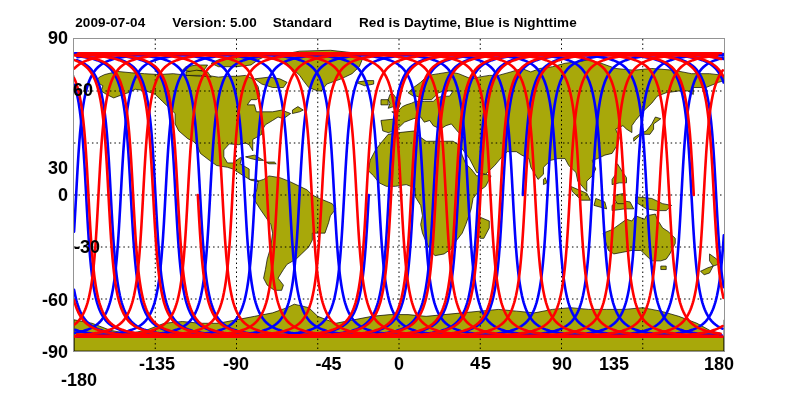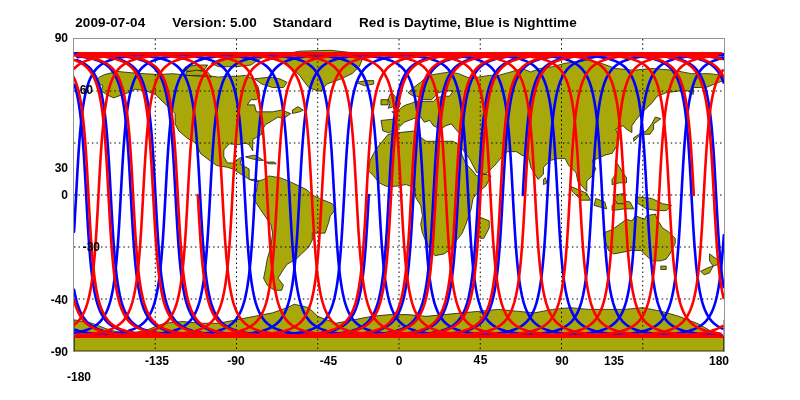--- a/index.html
+++ b/index.html
@@ -24,21 +24,21 @@
   
   #plot-frame{
     position:absolute;left:73px;top:38px;width:652px;height:314px;
     background:#ffffff;border:1px solid #949494;box-sizing:border-box;
   }
   #plot-clip{position:absolute;left:0;top:0;width:100%;height:100%;overflow:hidden;}
   #plot-clip svg{display:block;width:100%;height:100%;}
 
   
   .tick{
-    position:absolute;font-size:12px;font-weight:bold;color:#000000;
+    position:absolute;font-size:18px;font-weight:bold;color:#000000;
     white-space:nowrap;
   }
   .ytick{right:731px;text-align:right;transform:translateY(-50%);}
   .xtick{top:354px;transform:translateX(-50%);}
 
   .ylabels-wrap,.xlabels-wrap{position:absolute;left:0;top:0;width:800px;height:400px;}
   .ytick{left:0;width:68px;right:auto;}
 </style>
 </head>
 <body>
@@ -200,21 +200,21 @@
             <path d="M641.79 157.00 L641.58 153.26 L641.38 149.53 L641.18 145.80 L640.98 142.08 L640.77 138.37 L640.56 134.68 L640.35 131.00 L640.13 127.33 L639.91 123.69 L639.69 120.07 L639.46 116.47 L639.22 112.90 L638.98 109.37 L638.72 105.86 L638.46 102.39 L638.19 98.96 L637.91 95.57 L637.62 92.22 L637.31 88.91 L636.99 85.65 L636.66 82.44 L636.31 79.28 L635.94 76.18 L635.55 73.13 L635.14 70.13 L634.71 67.20 L634.25 64.33 L633.76 61.52 L633.24 58.77 L632.68 56.10 L632.09 53.49 L631.46 50.96 L630.78 48.49 L630.04 46.10 L629.25 43.79 L628.39 41.56 L627.46 39.40 L626.45 37.33 L625.34 35.33 L624.12 33.42 L622.78 31.60 L621.30 29.86 L619.66 28.21 L617.83 26.64 L615.77 25.17 L613.46 23.78 L610.83 22.49 L607.82 21.29 L604.37 20.18 L600.36 19.17 L595.68 18.25 L590.17 17.42 L583.62 16.69 L575.79 16.06 L566.40 15.53 L555.14 15.09 L541.75 14.74 L526.15 14.50 L508.64 14.35 L489.99 14.30 L471.33 14.35 L453.82 14.50 L438.22 14.74 L424.83 15.09 L413.57 15.53 L404.18 16.06 L396.36 16.69 L389.81 17.42 L384.29 18.25 L379.61 19.17 L375.61 20.18 L372.15 21.29 L369.15 22.49 L366.52 23.78 L364.20 25.17 L362.14 26.64 L360.31 28.21 L358.67 29.86 L357.19 31.60 L355.85 33.42 L354.64 35.33 L353.53 37.33 L352.51 39.40 L351.58 41.56 L350.73 43.79 L349.93 46.10 L349.20 48.49 L348.52 50.96 L347.88 53.49 L347.29 56.10 L346.73 58.77 L346.22 61.52 L345.73 64.33 L345.27 67.20 L344.83 70.13 L344.42 73.13 L344.03 76.18 L343.67 79.28 L343.31 82.44 L342.98 85.65 L342.66 88.91 L342.36 92.22 L342.06 95.57 L341.78 98.96 L341.51 102.39 L341.25 105.86 L341.00 109.37 L340.75 112.90 L340.52 116.47 L340.29 120.07 L340.06 123.69 L339.84 127.33 L339.62 131.00 L339.41 134.68 L339.20 138.37 L339.00 142.08 L338.79 145.80 L338.59 149.53 L338.39 153.26 L338.19 157.00 L337.99 160.74 L337.79 164.47 L337.58 168.20 L337.38 171.92 L337.17 175.63 L336.97 179.32 L336.75 183.00 L336.54 186.67 L336.32 190.31 L336.09 193.93 L335.86 197.53 L335.62 201.10 L335.38 204.63 L335.13 208.14 L334.87 211.61 L334.60 215.04 L334.31 218.43 L334.02 221.78 L333.72 225.09 L333.40 228.35 L333.06 231.56 L332.71 234.72 L332.34 237.82 L331.95 240.87 L331.54 243.87 L331.11 246.80 L330.65 249.67 L330.16 252.48 L329.64 255.23 L329.09 257.90 L328.50 260.51 L327.86 263.04 L327.18 265.51 L326.44 267.90 L325.65 270.21 L324.79 272.44 L323.86 274.60 L322.85 276.67 L321.74 278.67 L320.52 280.58 L319.19 282.40 L317.71 284.14 L316.07 285.79 L314.23 287.36 L312.18 288.83 L309.86 290.22 L307.23 291.51 L304.23 292.71 L300.77 293.82 L296.76 294.83 L292.08 295.75 L286.57 296.58 L280.02 297.31 L272.20 297.94 L262.81 298.47 L251.54 298.91 L238.15 299.26 L222.56 299.50 L205.05 299.65 L186.39 299.70 L167.74 299.65 L150.22 299.50 L134.63 299.26 L121.24 298.91 L109.97 298.47 L100.58 297.94 L92.76 297.31 L86.21 296.58 L80.70 295.75 L76.02 294.83 L72.01 293.82 L68.55 292.71 L65.55 291.51 L62.92 290.22 L60.60 288.83 L58.55 287.36 L56.72 285.79 L55.07 284.14 L53.59 282.40 L52.26 280.58 L51.04 278.67 L49.93 276.67 L48.92 274.60 L47.99 272.44 L47.13 270.21 L46.34 267.90 L45.60 265.51 L44.92 263.04 L44.29 260.51 L43.69 257.90 L43.14 255.23 L42.62 252.48 L42.13 249.67 L41.67 246.80 L41.24 243.87 L40.83 240.87 L40.44 237.82 L40.07 234.72 L39.72 231.56 L39.38 228.35 L39.07 225.09 L38.76 221.78 L38.47 218.43 L38.19 215.04 L37.92 211.61 L37.65 208.14 L37.40 204.63 L37.16 201.10 L36.92 197.53 L36.69 193.93 L36.46 190.31 L36.24 186.67 L36.03 183.00 L35.82 179.32 L35.61 175.63 L35.40 171.92 L35.20 168.20 L34.99 164.47 L34.79 160.74 L34.59 157.00 " fill="none" stroke="#ff0000" stroke-width="2.6" stroke-linecap="round" stroke-linejoin="round"></path>
             <path d="M34.59 157.00 L34.39 153.26 L34.19 149.53 L33.99 145.80 L33.78 142.08 L33.58 138.37 L33.37 134.68 L33.16 131.00 L32.94 127.33 L32.72 123.69 L32.50 120.07 L32.26 116.47 L32.03 112.90 L31.78 109.37 L31.53 105.86 L31.27 102.39 L31.00 98.96 L30.72 95.57 L30.42 92.22 L30.12 88.91 L29.80 85.65 L29.47 82.44 L29.12 79.28 L28.75 76.18 L28.36 73.13 L27.95 70.13 L27.51 67.20 L27.05 64.33 L26.57 61.52 L26.05 58.77 L25.49 56.10 L24.90 53.49 L24.26 50.96 L23.58 48.49 L22.85 46.10 L22.06 43.79 L21.20 41.56 L20.27 39.40 L19.25 37.33 L18.14 35.33 L16.93 33.42 L15.59 31.60 L14.11 29.86 L12.47 28.21 L10.64 26.64 L8.58 25.17 L6.26 23.78 L3.63 22.49 L0.63 21.29 M649.17 20.18 L645.17 19.17 L640.49 18.25 L634.97 17.42 L628.42 16.69 L620.60 16.06 L611.21 15.53 L599.95 15.09 L586.56 14.74 L570.96 14.50 L553.45 14.35 L534.79 14.30 L516.14 14.35 L498.63 14.50 L483.03 14.74 L469.64 15.09 L458.38 15.53 L448.99 16.06 L441.16 16.69 L434.62 17.42 L429.10 18.25 L424.42 19.17 L420.41 20.18 L416.96 21.29 L413.95 22.49 L411.32 23.78 L409.01 25.17 L406.95 26.64 L405.12 28.21 L403.48 29.86 L402.00 31.60 L400.66 33.42 L399.44 35.33 L398.34 37.33 L397.32 39.40 L396.39 41.56 L395.53 43.79 L394.74 46.10 L394.01 48.49 L393.32 50.96 L392.69 53.49 L392.10 56.10 L391.54 58.77 L391.02 61.52 L390.53 64.33 L390.07 67.20 L389.64 70.13 L389.23 73.13 L388.84 76.18 L388.47 79.28 L388.12 82.44 L387.79 85.65 L387.47 88.91 L387.16 92.22 L386.87 95.57 L386.59 98.96 L386.32 102.39 L386.06 105.86 L385.81 109.37 L385.56 112.90 L385.32 116.47 L385.09 120.07 L384.87 123.69 L384.65 127.33 L384.43 131.00 L384.22 134.68 L384.01 138.37 L383.80 142.08 L383.60 145.80 L383.40 149.53 L383.20 153.26 L383.00 157.00 L382.79 160.74 L382.59 164.47 L382.39 168.20 L382.19 171.92 L381.98 175.63 L381.77 179.32 L381.56 183.00 L381.34 186.67 L381.12 190.31 L380.90 193.93 L380.67 197.53 L380.43 201.10 L380.19 204.63 L379.93 208.14 L379.67 211.61 L379.40 215.04 L379.12 218.43 L378.83 221.78 L378.52 225.09 L378.20 228.35 L377.87 231.56 L377.52 234.72 L377.15 237.82 L376.76 240.87 L376.35 243.87 L375.92 246.80 L375.46 249.67 L374.97 252.48 L374.45 255.23 L373.90 257.90 L373.30 260.51 L372.67 263.04 L371.99 265.51 L371.25 267.90 L370.46 270.21 L369.60 272.44 L368.67 274.60 L367.66 276.67 L366.55 278.67 L365.33 280.58 L363.99 282.40 L362.51 284.14 L360.87 285.79 L359.04 287.36 L356.99 288.83 L354.67 290.22 L352.04 291.51 L349.03 292.71 L345.58 293.82 L341.57 294.83 L336.89 295.75 L331.38 296.58 L324.83 297.31 L317.00 297.94 L307.61 298.47 L296.35 298.91 L282.96 299.26 L267.36 299.50 L249.85 299.65 L231.20 299.70 L212.54 299.65 L195.03 299.50 L179.44 299.26 L166.04 298.91 L154.78 298.47 L145.39 297.94 L137.57 297.31 L131.02 296.58 L125.50 295.75 L120.82 294.83 L116.82 293.82 L113.36 292.71 L110.36 291.51 L107.73 290.22 L105.41 288.83 L103.36 287.36 L101.52 285.79 L99.88 284.14 L98.40 282.40 L97.06 280.58 L95.85 278.67 L94.74 276.67 L93.72 274.60 L92.79 272.44 L91.94 270.21 L91.14 267.90 L90.41 265.51 L89.73 263.04 L89.09 260.51 L88.50 257.90 L87.95 255.23 L87.43 252.48 L86.94 249.67 L86.48 246.80 L86.04 243.87 L85.63 240.87 L85.24 237.82 L84.88 234.72 L84.53 231.56 L84.19 228.35 L83.87 225.09 L83.57 221.78 L83.27 218.43 L82.99 215.04 L82.72 211.61 L82.46 208.14 L82.21 204.63 L81.96 201.10 L81.73 197.53 L81.50 193.93 L81.27 190.31 L81.05 186.67 L80.83 183.00 L80.62 179.32 L80.41 175.63 L80.21 171.92 L80.00 168.20 L79.80 164.47 L79.60 160.74 L79.40 157.00 " fill="none" stroke="#ff0000" stroke-width="2.6" stroke-linecap="round" stroke-linejoin="round"></path>
             <path d="M79.40 157.00 L79.20 153.26 L79.00 149.53 L78.79 145.80 L78.59 142.08 L78.38 138.37 L78.18 134.68 L77.96 131.00 L77.75 127.33 L77.53 123.69 L77.30 120.07 L77.07 116.47 L76.83 112.90 L76.59 109.37 L76.34 105.86 L76.08 102.39 L75.81 98.96 L75.52 95.57 L75.23 92.22 L74.93 88.91 L74.61 85.65 L74.27 82.44 L73.92 79.28 L73.55 76.18 L73.16 73.13 L72.75 70.13 L72.32 67.20 L71.86 64.33 L71.37 61.52 L70.85 58.77 L70.30 56.10 L69.71 53.49 L69.07 50.96 L68.39 48.49 L67.66 46.10 L66.86 43.79 L66.00 41.56 L65.07 39.40 L64.06 37.33 L62.95 35.33 L61.73 33.42 L60.40 31.60 L58.92 29.86 L57.28 28.21 L55.44 26.64 L53.39 25.17 L51.07 23.78 L48.44 22.49 L45.44 21.29 L41.98 20.18 L37.98 19.17 L33.29 18.25 L27.78 17.42 L21.23 16.69 L13.41 16.06 L4.02 15.53 M644.75 15.09 L631.36 14.74 L615.77 14.50 L598.26 14.35 L579.60 14.30 L560.95 14.35 L543.43 14.50 L527.84 14.74 L514.45 15.09 L503.18 15.53 L493.79 16.06 L485.97 16.69 L479.42 17.42 L473.91 18.25 L469.23 19.17 L465.22 20.18 L461.76 21.29 L458.76 22.49 L456.13 23.78 L453.81 25.17 L451.76 26.64 L449.93 28.21 L448.28 29.86 L446.80 31.60 L445.47 33.42 L444.25 35.33 L443.14 37.33 L442.13 39.40 L441.20 41.56 L440.34 43.79 L439.55 46.10 L438.81 48.49 L438.13 50.96 L437.50 53.49 L436.90 56.10 L436.35 58.77 L435.83 61.52 L435.34 64.33 L434.88 67.20 L434.45 70.13 L434.04 73.13 L433.65 76.18 L433.28 79.28 L432.93 82.44 L432.59 85.65 L432.28 88.91 L431.97 92.22 L431.68 95.57 L431.40 98.96 L431.13 102.39 L430.86 105.86 L430.61 109.37 L430.37 112.90 L430.13 116.47 L429.90 120.07 L429.67 123.69 L429.45 127.33 L429.24 131.00 L429.03 134.68 L428.82 138.37 L428.61 142.08 L428.41 145.80 L428.20 149.53 L428.00 153.26 L427.80 157.00 L427.60 160.74 L427.40 164.47 L427.20 168.20 L426.99 171.92 L426.79 175.63 L426.58 179.32 L426.37 183.00 L426.15 186.67 L425.93 190.31 L425.71 193.93 L425.47 197.53 L425.24 201.10 L424.99 204.63 L424.74 208.14 L424.48 211.61 L424.21 215.04 L423.93 218.43 L423.64 221.78 L423.33 225.09 L423.01 228.35 L422.68 231.56 L422.33 234.72 L421.96 237.82 L421.57 240.87 L421.16 243.87 L420.72 246.80 L420.26 249.67 L419.78 252.48 L419.26 255.23 L418.70 257.90 L418.11 260.51 L417.47 263.04 L416.79 265.51 L416.06 267.90 L415.27 270.21 L414.41 272.44 L413.48 274.60 L412.46 276.67 L411.35 278.67 L410.14 280.58 L408.80 282.40 L407.32 284.14 L405.68 285.79 L403.85 287.36 L401.79 288.83 L399.47 290.22 L396.84 291.51 L393.84 292.71 L390.38 293.82 L386.38 294.83 L381.70 295.75 L376.18 296.58 L369.64 297.31 L361.81 297.94 L352.42 298.47 L341.16 298.91 L327.77 299.26 L312.17 299.50 L294.66 299.65 L276.00 299.70 L257.35 299.65 L239.84 299.50 L224.24 299.26 L210.85 298.91 L199.59 298.47 L190.20 297.94 L182.37 297.31 L175.83 296.58 L170.31 295.75 L165.63 294.83 L161.62 293.82 L158.17 292.71 L155.16 291.51 L152.53 290.22 L150.22 288.83 L148.16 287.36 L146.33 285.79 L144.69 284.14 L143.21 282.40 L141.87 280.58 L140.65 278.67 L139.55 276.67 L138.53 274.60 L137.60 272.44 L136.74 270.21 L135.95 267.90 L135.22 265.51 L134.53 263.04 L133.90 260.51 L133.31 257.90 L132.75 255.23 L132.23 252.48 L131.74 249.67 L131.28 246.80 L130.85 243.87 L130.44 240.87 L130.05 237.82 L129.68 234.72 L129.33 231.56 L129.00 228.35 L128.68 225.09 L128.37 221.78 L128.08 218.43 L127.80 215.04 L127.53 211.61 L127.27 208.14 L127.02 204.63 L126.77 201.10 L126.53 197.53 L126.30 193.93 L126.08 190.31 L125.86 186.67 L125.64 183.00 L125.43 179.32 L125.22 175.63 L125.01 171.92 L124.81 168.20 L124.61 164.47 L124.41 160.74 L124.21 157.00 " fill="none" stroke="#ff0000" stroke-width="2.6" stroke-linecap="round" stroke-linejoin="round"></path>
           </g>
       </svg>
     </div>
   </div>
 
   <div class="ylabels-wrap" id="ylabels">
       <div class="tick ytick" style="top: 352px;">-90</div>
-      <div class="tick ytick" style="top: 299.667px;">-40</div>
+      <div class="tick ytick" style="top: 299.667px;">-60</div>
       <div class="tick ytick" style="top: 247.333px; padding-left: 32px;">-30</div>
       <div class="tick ytick" style="top: 195px;">0</div>
       <div class="tick ytick" style="top: 158px; margin-top: 10px;">30</div>
       <div class="tick ytick" style="top: 90.3333px; margin-left: 25px;">60</div>
       <div class="tick ytick" style="top: 38px;">90</div>
     </div>
   <div class="xlabels-wrap" id="xlabels">
       <div class="tick xtick" style="left: 79px; margin-top: 16px;">-180</div>
       <div class="tick xtick" style="left: 157px;">-135</div>
       <div class="tick xtick" style="left: 236px;">-90</div>

